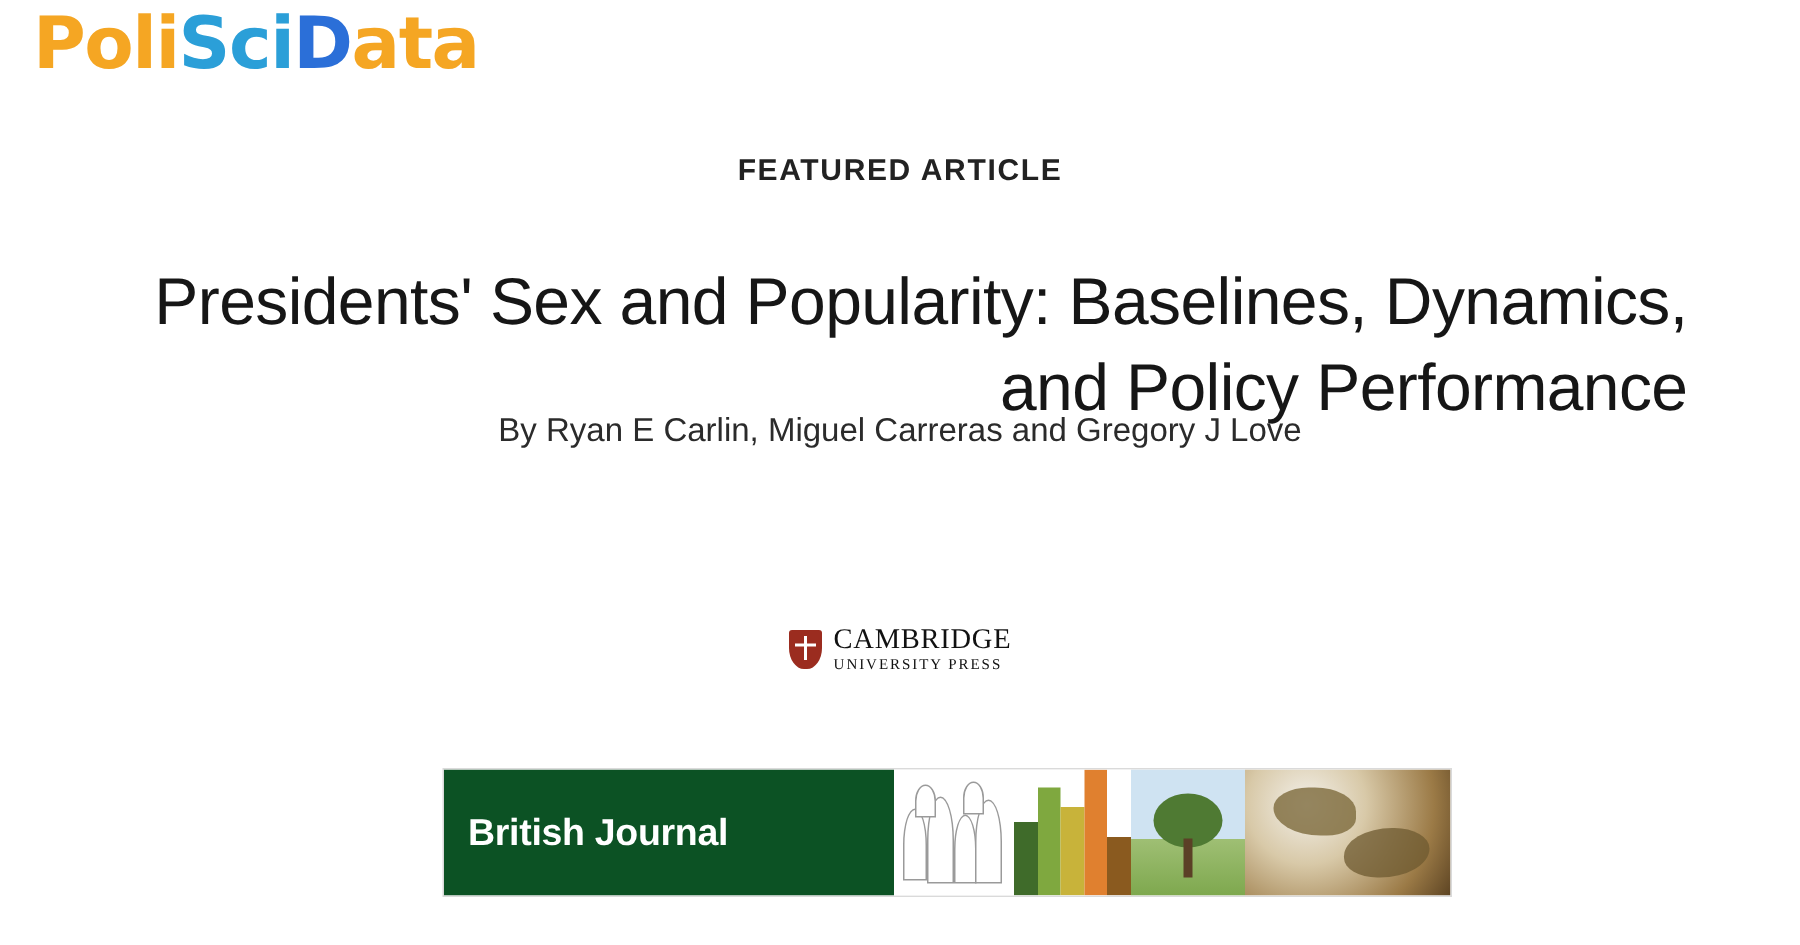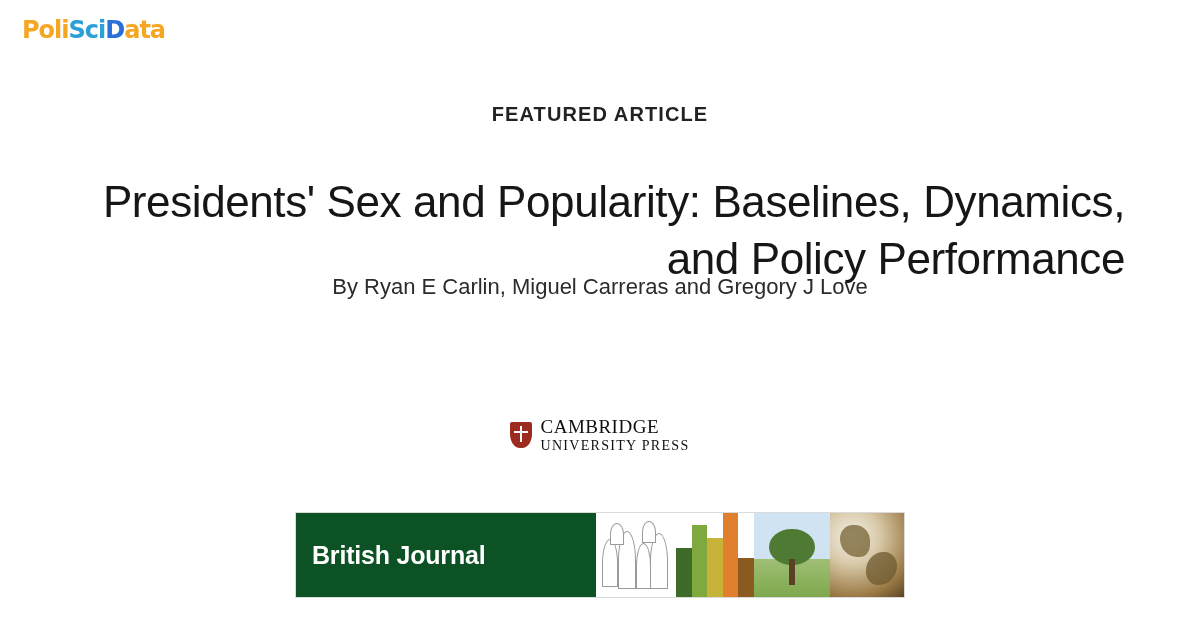--- a/index.html
+++ b/index.html
@@ -12,23 +12,23 @@
     background: #ffffff;
     font-family: "Liberation Sans", sans-serif;
     color: #1a1a1a;
     overflow: hidden;
     position: relative;
   }
 
   
   .brand {
     position: absolute;
-    top: 18px;
+    top: 5px;
     left: 22px;
-    font-size: 24px;
+    font-size: 48px;
     font-weight: bold;
     letter-spacing: -1px;
     font-family: "DejaVu Sans", sans-serif;
     line-height: 1;
     white-space: nowrap;
   }
   .brand .seg-poli  { color: #f5a623; }
   .brand .seg-sci   { color: #2b9fd8; }
   .brand .seg-data  { color: #2b6fd8; }
   .brand .seg-data2 { color: #f5a623; }
@@ -110,31 +110,31 @@
   }
   .cup-text { line-height: 1.15; }
   .cup-name {
     font-family: "Liberation Serif", serif;
     font-size: 19px;
     letter-spacing: 0.5px;
     color: #111;
   }
   .cup-sub {
     font-family: "Liberation Serif", serif;
-    font-size: 14px;
+    font-size: 10px;
     letter-spacing: 1.3px;
     color: #111;
   }
 
   
   .journal-banner {
     position: absolute;
     top: 512px;
     left: 295px;
-    width: 610px;
+    width: 673px;
     height: 86px;
     display: flex;
     overflow: hidden;
     border: 1px solid #dadada;
     box-sizing: border-box;
   }
   .jb-title {
     width: 300px;
     background: #0c5224;
     color: #ffffff;

